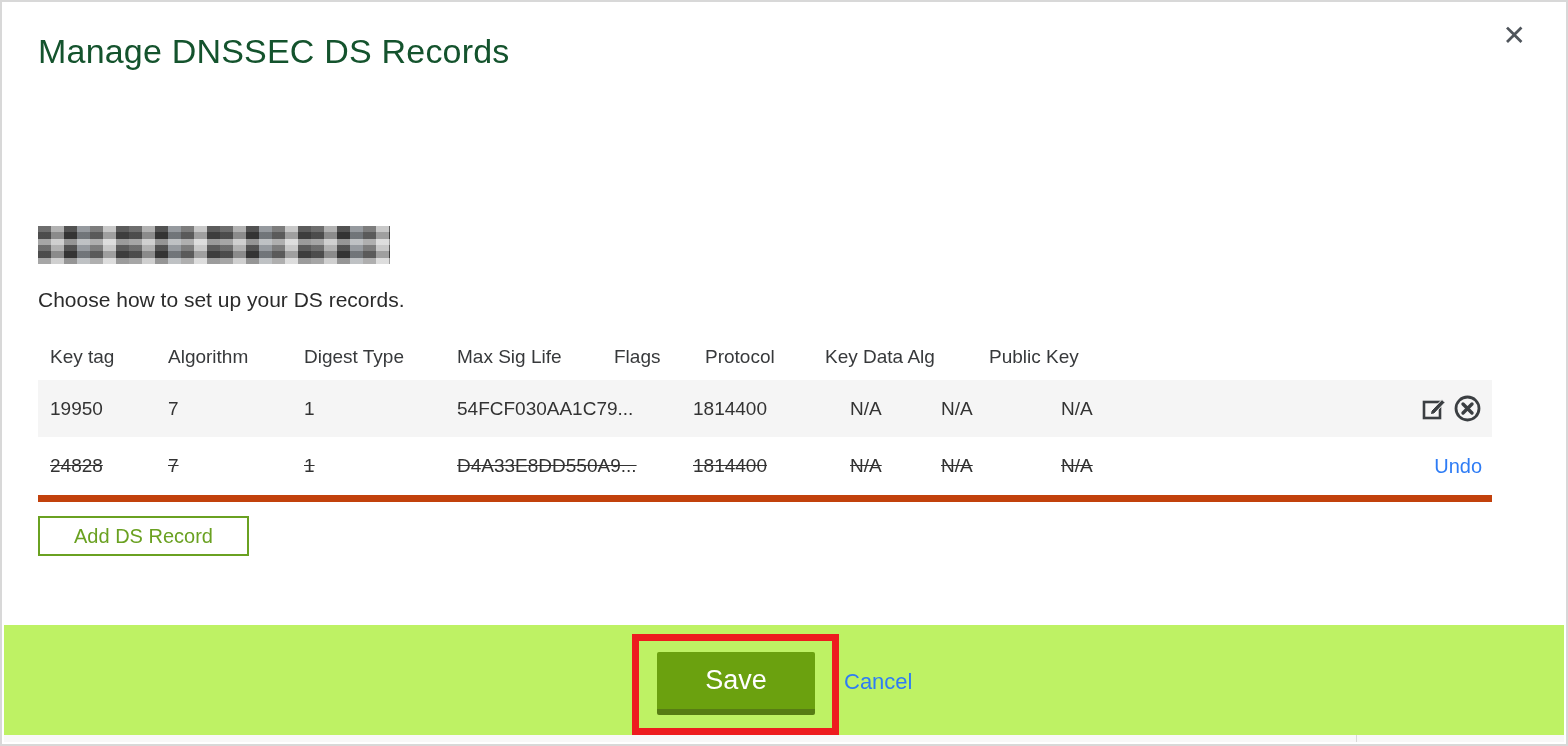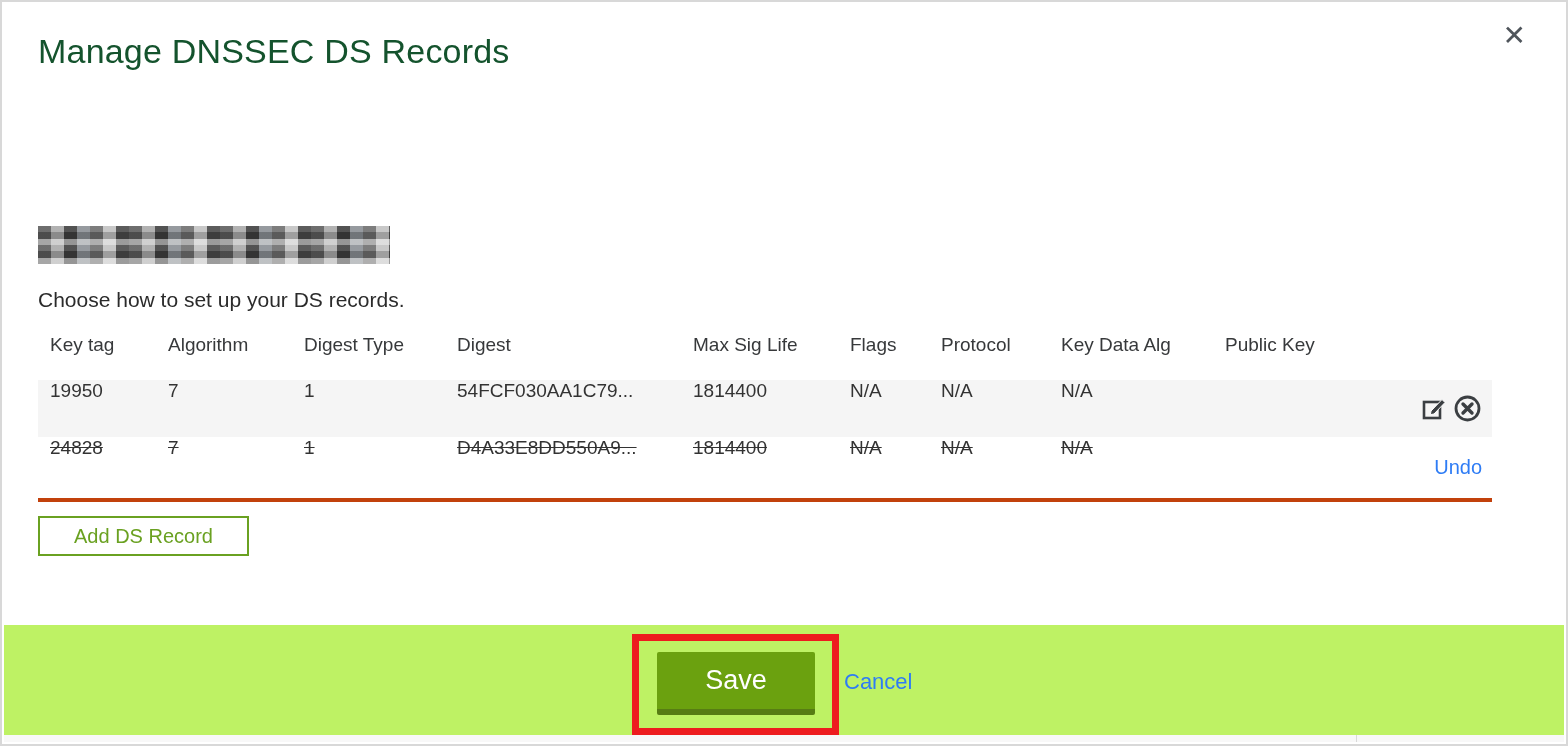--- a/index.html
+++ b/index.html
@@ -46,24 +46,24 @@
     position: absolute;
     left: 36px; top: 286px;
     font-size: 21px;
     color: #2b2b2b;
   }
   .ds-table {
     position: absolute;
     left: 36px; top: 332px;
     width: 1454px;
   }
-  .t-row { display: flex; width: 100%; }
+  .t-row { display: flex; align-items: center; width: 100%; }
   .t-head { height: 46px; font-size: 19px; color: #37393b; }
   .t-body-1 { height: 57px; background: #f5f5f5; font-size: 19px; color: #333; }
-  .t-body-2 { height: 65px; background: #ffffff; font-size: 19px; color: #333; border-bottom: 4px solid #c2410c; }
+  .t-body-2 { height: 65px; background: #ffffff; font-size: 19px; color: #333; border-bottom: 7px solid #c2410c; }
   .cell { padding-left: 12px; flex: 0 0 auto; white-space: nowrap; overflow: hidden; }
   .c0 { width: 118px; }
   .c1 { width: 136px; }
   .c2 { width: 153px; }
   .c3 { width: 236px; }
   .c4 { width: 157px; }
   .c5 { width: 91px; }
   .c6 { width: 120px; }
   .c7 { width: 164px; }
   .c8 { width: 150px; }
@@ -158,21 +158,20 @@
   <div class="domain-redacted"></div>
 
   <div class="instruction">Choose how to set up your DS records.</div>
 
   <div class="ds-table">
 
     <div class="t-row t-head">
       <div class="cell c0">Key tag</div>
       <div class="cell c1">Algorithm</div>
       <div class="cell c2">Digest Type</div>
-      <div class="cell c3">Digest</div>
       <div class="cell c4">Max Sig Life</div>
       <div class="cell c5">Flags</div>
       <div class="cell c6">Protocol</div>
       <div class="cell c7">Key Data Alg</div>
       <div class="cell c8">Public Key</div>
       <div class="c-actions"></div>
     </div>
 
     <div class="t-row t-body-1">
       <div class="cell c0">19950</div>

